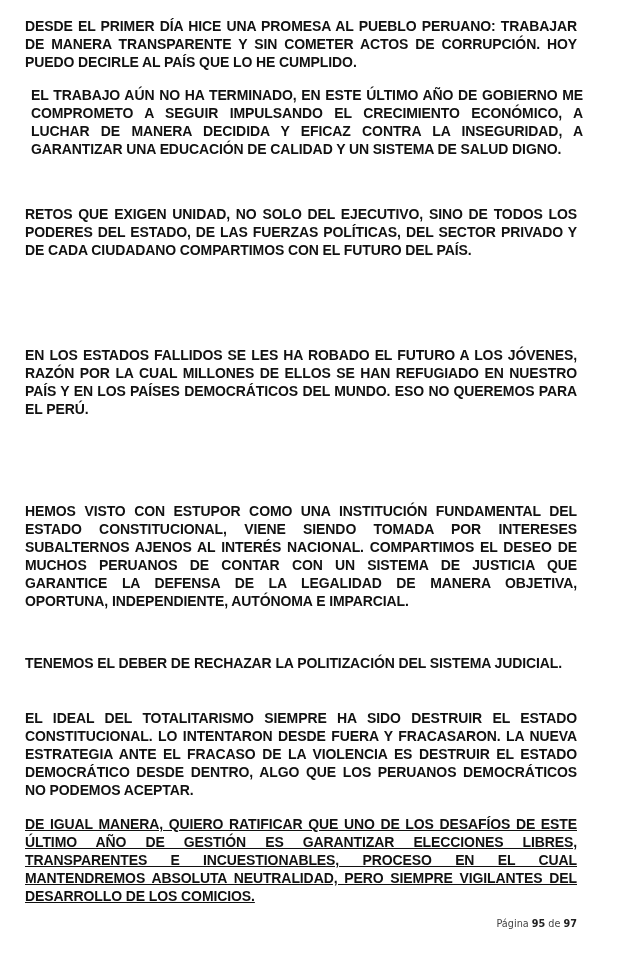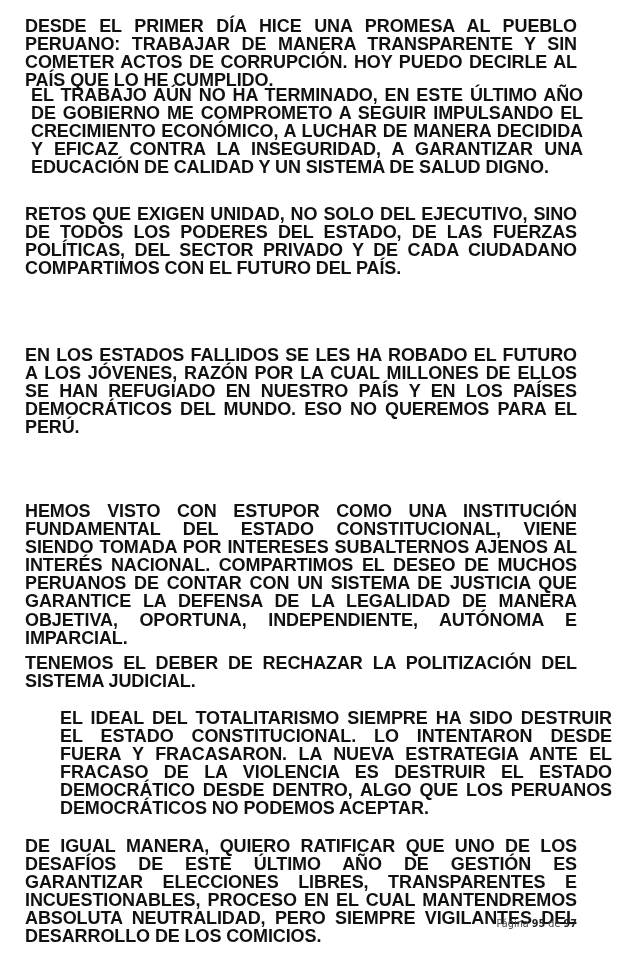--- a/index.html
+++ b/index.html
@@ -21,21 +21,21 @@
       height: 959px;
       background: #ffffff;
     }
     .para {
       position: absolute;
       left: 25px;
       width: 552px;
       margin: 0;
       font-family: "Liberation Sans", sans-serif;
       font-weight: bold;
-      font-size: 18px;
+      font-size: 14px;
       line-height: 18.1px;
       color: #111111;
       text-align: justify;
       text-align-last: left;
       letter-spacing: -0.1px;
     }
     .footer {
       position: absolute;
       left: 460px;
       top: 917px;
@@ -52,22 +52,22 @@
 </head>
 <body>
 
 <div class="page">
   <p class="para" style="top:17px;">DESDE EL PRIMER DÍA HICE UNA PROMESA AL PUEBLO PERUANO: TRABAJAR DE MANERA TRANSPARENTE Y SIN COMETER ACTOS DE CORRUPCIÓN. HOY PUEDO DECIRLE AL PAÍS QUE LO HE CUMPLIDO.</p>
   <p class="para" style="top:86px;margin-left:6px;">EL TRABAJO AÚN NO HA TERMINADO, EN ESTE ÚLTIMO AÑO DE GOBIERNO ME COMPROMETO A SEGUIR IMPULSANDO EL CRECIMIENTO ECONÓMICO, A LUCHAR DE MANERA DECIDIDA Y EFICAZ CONTRA LA INSEGURIDAD, A GARANTIZAR UNA EDUCACIÓN DE CALIDAD Y UN SISTEMA DE SALUD DIGNO.</p>
   <p class="para" style="top:205px;">RETOS QUE EXIGEN UNIDAD, NO SOLO DEL EJECUTIVO, SINO DE TODOS LOS PODERES DEL ESTADO, DE LAS FUERZAS POLÍTICAS, DEL SECTOR PRIVADO Y DE CADA CIUDADANO COMPARTIMOS CON EL FUTURO DEL PAÍS.</p>
   <p class="para" style="top:346px;">EN LOS ESTADOS FALLIDOS SE LES HA ROBADO EL FUTURO A LOS JÓVENES, RAZÓN POR LA CUAL MILLONES DE ELLOS SE HAN REFUGIADO EN NUESTRO PAÍS Y EN LOS PAÍSES DEMOCRÁTICOS DEL MUNDO. ESO NO QUEREMOS PARA EL PERÚ.</p>
   <p class="para" style="top:654px;">TENEMOS EL DEBER DE RECHAZAR LA POLITIZACIÓN DEL SISTEMA JUDICIAL.</p>
   <p class="para" style="top:502px;">HEMOS VISTO CON ESTUPOR COMO UNA INSTITUCIÓN FUNDAMENTAL DEL ESTADO CONSTITUCIONAL, VIENE SIENDO TOMADA POR INTERESES SUBALTERNOS AJENOS AL INTERÉS NACIONAL. COMPARTIMOS EL DESEO DE MUCHOS PERUANOS DE CONTAR CON UN SISTEMA DE JUSTICIA QUE GARANTICE LA DEFENSA DE LA LEGALIDAD DE MANERA OBJETIVA, OPORTUNA, INDEPENDIENTE, AUTÓNOMA E IMPARCIAL.</p>
-  <p class="para" style="top:709px;margin-left:35px;">EL IDEAL DEL TOTALITARISMO SIEMPRE HA SIDO DESTRUIR EL ESTADO CONSTITUCIONAL. LO INTENTARON DESDE FUERA Y FRACASARON. LA NUEVA ESTRATEGIA ANTE EL FRACASO DE LA VIOLENCIA ES DESTRUIR EL ESTADO DEMOCRÁTICO DESDE DENTRO, ALGO QUE LOS PERUANOS DEMOCRÁTICOS NO PODEMOS ACEPTAR.</p>
-  <p class="para" style="top:837px;">DE IGUAL MANERA, QUIERO RATIFICAR QUE UNO DE LOS DESAFÍOS DE ESTE ÚLTIMO AÑO DE GESTIÓN ES GARANTIZAR ELECCIONES LIBRES, TRANSPARENTES E INCUESTIONABLES, PROCESO EN EL CUAL MANTENDREMOS ABSOLUTA NEUTRALIDAD, PERO SIEMPRE VIGILANTES DEL DESARROLLO DE LOS COMICIOS.</p>
+  <p class="para" style="top:709px;">EL IDEAL DEL TOTALITARISMO SIEMPRE HA SIDO DESTRUIR EL ESTADO CONSTITUCIONAL. LO INTENTARON DESDE FUERA Y FRACASARON. LA NUEVA ESTRATEGIA ANTE EL FRACASO DE LA VIOLENCIA ES DESTRUIR EL ESTADO DEMOCRÁTICO DESDE DENTRO, ALGO QUE LOS PERUANOS DEMOCRÁTICOS NO PODEMOS ACEPTAR.</p>
+  <p class="para" style="top:815px;text-decoration:underline;">DE IGUAL MANERA, QUIERO RATIFICAR QUE UNO DE LOS DESAFÍOS DE ESTE ÚLTIMO AÑO DE GESTIÓN ES GARANTIZAR ELECCIONES LIBRES, TRANSPARENTES E INCUESTIONABLES, PROCESO EN EL CUAL MANTENDREMOS ABSOLUTA NEUTRALIDAD, PERO SIEMPRE VIGILANTES DEL DESARROLLO DE LOS COMICIOS.</p>
 
   <div class="footer">
     <span>Página</span>
     <b>95</b>
     <span>de</span>
     <b>97</b>
   </div>
 </div>
 
 </body></html>

